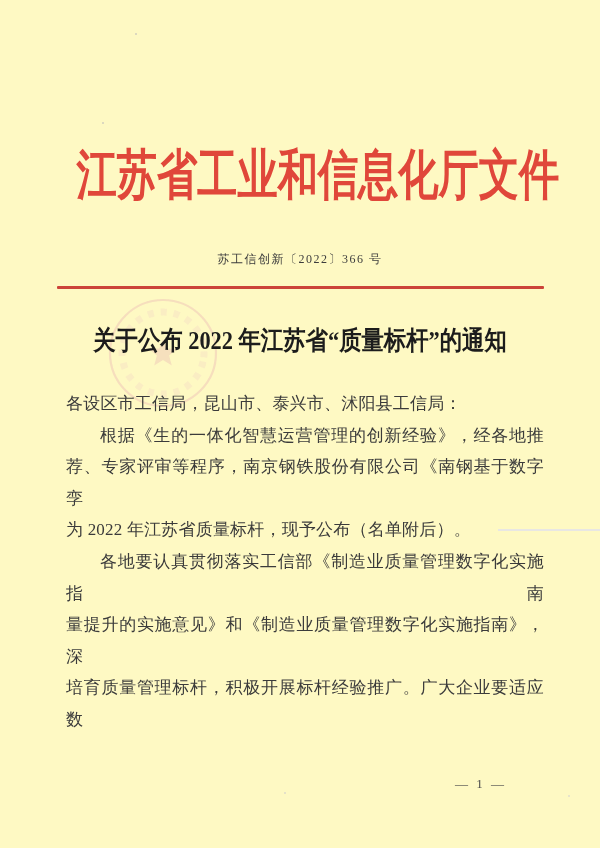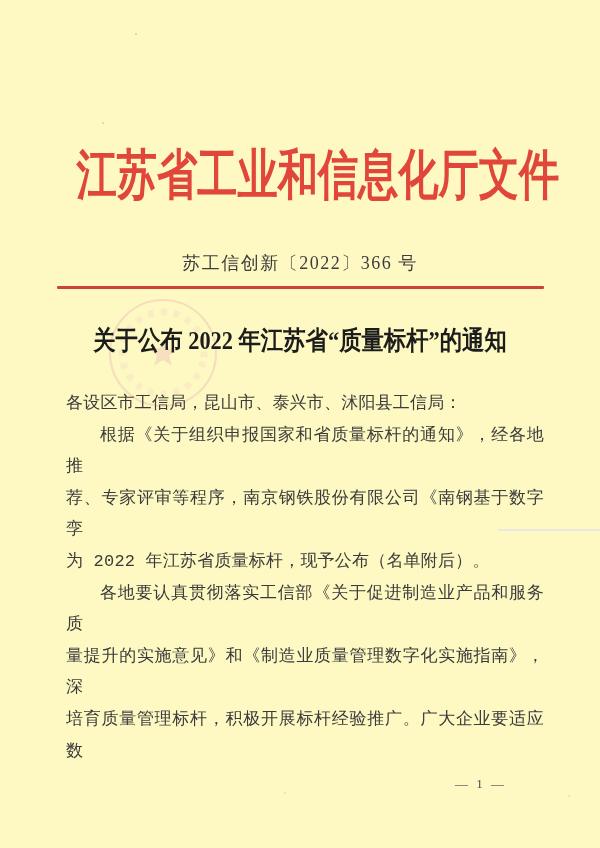--- a/index.html
+++ b/index.html
@@ -31,21 +31,21 @@
     transform: scaleX(0.745);
     transform-origin: 50% 50%;
   }
   
   .docnum {
     position: absolute;
     top: 251px;
     left: 0;
     width: 600px;
     text-align: center;
-    font-size: 18px;
+    font-size: 12px;
     letter-spacing: 1.5px;
     color: #3c3c3c;
   }
   
   .redline {
     position: absolute;
     top: 286px;
     left: 57px;
     width: 487px;
     height: 3px;
@@ -81,21 +81,21 @@
   
   .bodytext {
     position: absolute;
     top: 388px;
     left: 66px;
     width: 478px;
     font-size: 17px;
     line-height: 31.6px;
     color: #3b3b3b;
   }
-  .line { letter-spacing: 0.2px; font-family: Liberation Mono, monospace; }
+  .line { letter-spacing: 0.2px; }
   .line.j {
     text-align: justify;
     text-align-last: justify;
   }
   .line.ind { text-indent: 34px; }
   
   .pagenum {
     position: absolute;
     top: 776px;
     left: 455px;
@@ -140,24 +140,24 @@
   <h1 class="letterhead">江苏省工业和信息化厅文件</h1>
 
   <div class="docnum">苏工信创新〔2022〕366 号</div>
 
   <div class="redline"></div>
 
   <h2 class="doctitle">关于公布 2022 年江苏省“质量标杆”的通知</h2>
 
   <div class="bodytext">
     <div class="line">各设区市工信局，昆山市、泰兴市、沭阳县工信局：</div>
-    <div class="line j ind">根据《关于组织申报国家和省质量标杆的通知》，经各地推</div>
+    <div class="line j ind">根据《生的一体化智慧运营管理的创新经验》，经各地推</div>
     <div class="line j">荐、专家评审等程序，南京钢铁股份有限公司《南钢基于数字孪</div>
     <div class="line">为 2022 年江苏省质量标杆，现予公布（名单附后）。</div>
-    <div class="line j ind">各地要认真贯彻落实工信部《关于促进制造业产品和服务质</div>
+    <div class="line j ind">各地要认真贯彻落实工信部《制造业质量管理数字化实施指南</div>
     <div class="line j">量提升的实施意见》和《制造业质量管理数字化实施指南》，深</div>
     <div class="line j">培育质量管理标杆，积极开展标杆经验推广。广大企业要适应数</div>
 
   </div>
 
   <div class="pagenum">— 1 —</div>
 
   <div class="scan-band"></div>
   <div class="speck s1"></div>
   <div class="speck s2"></div>

